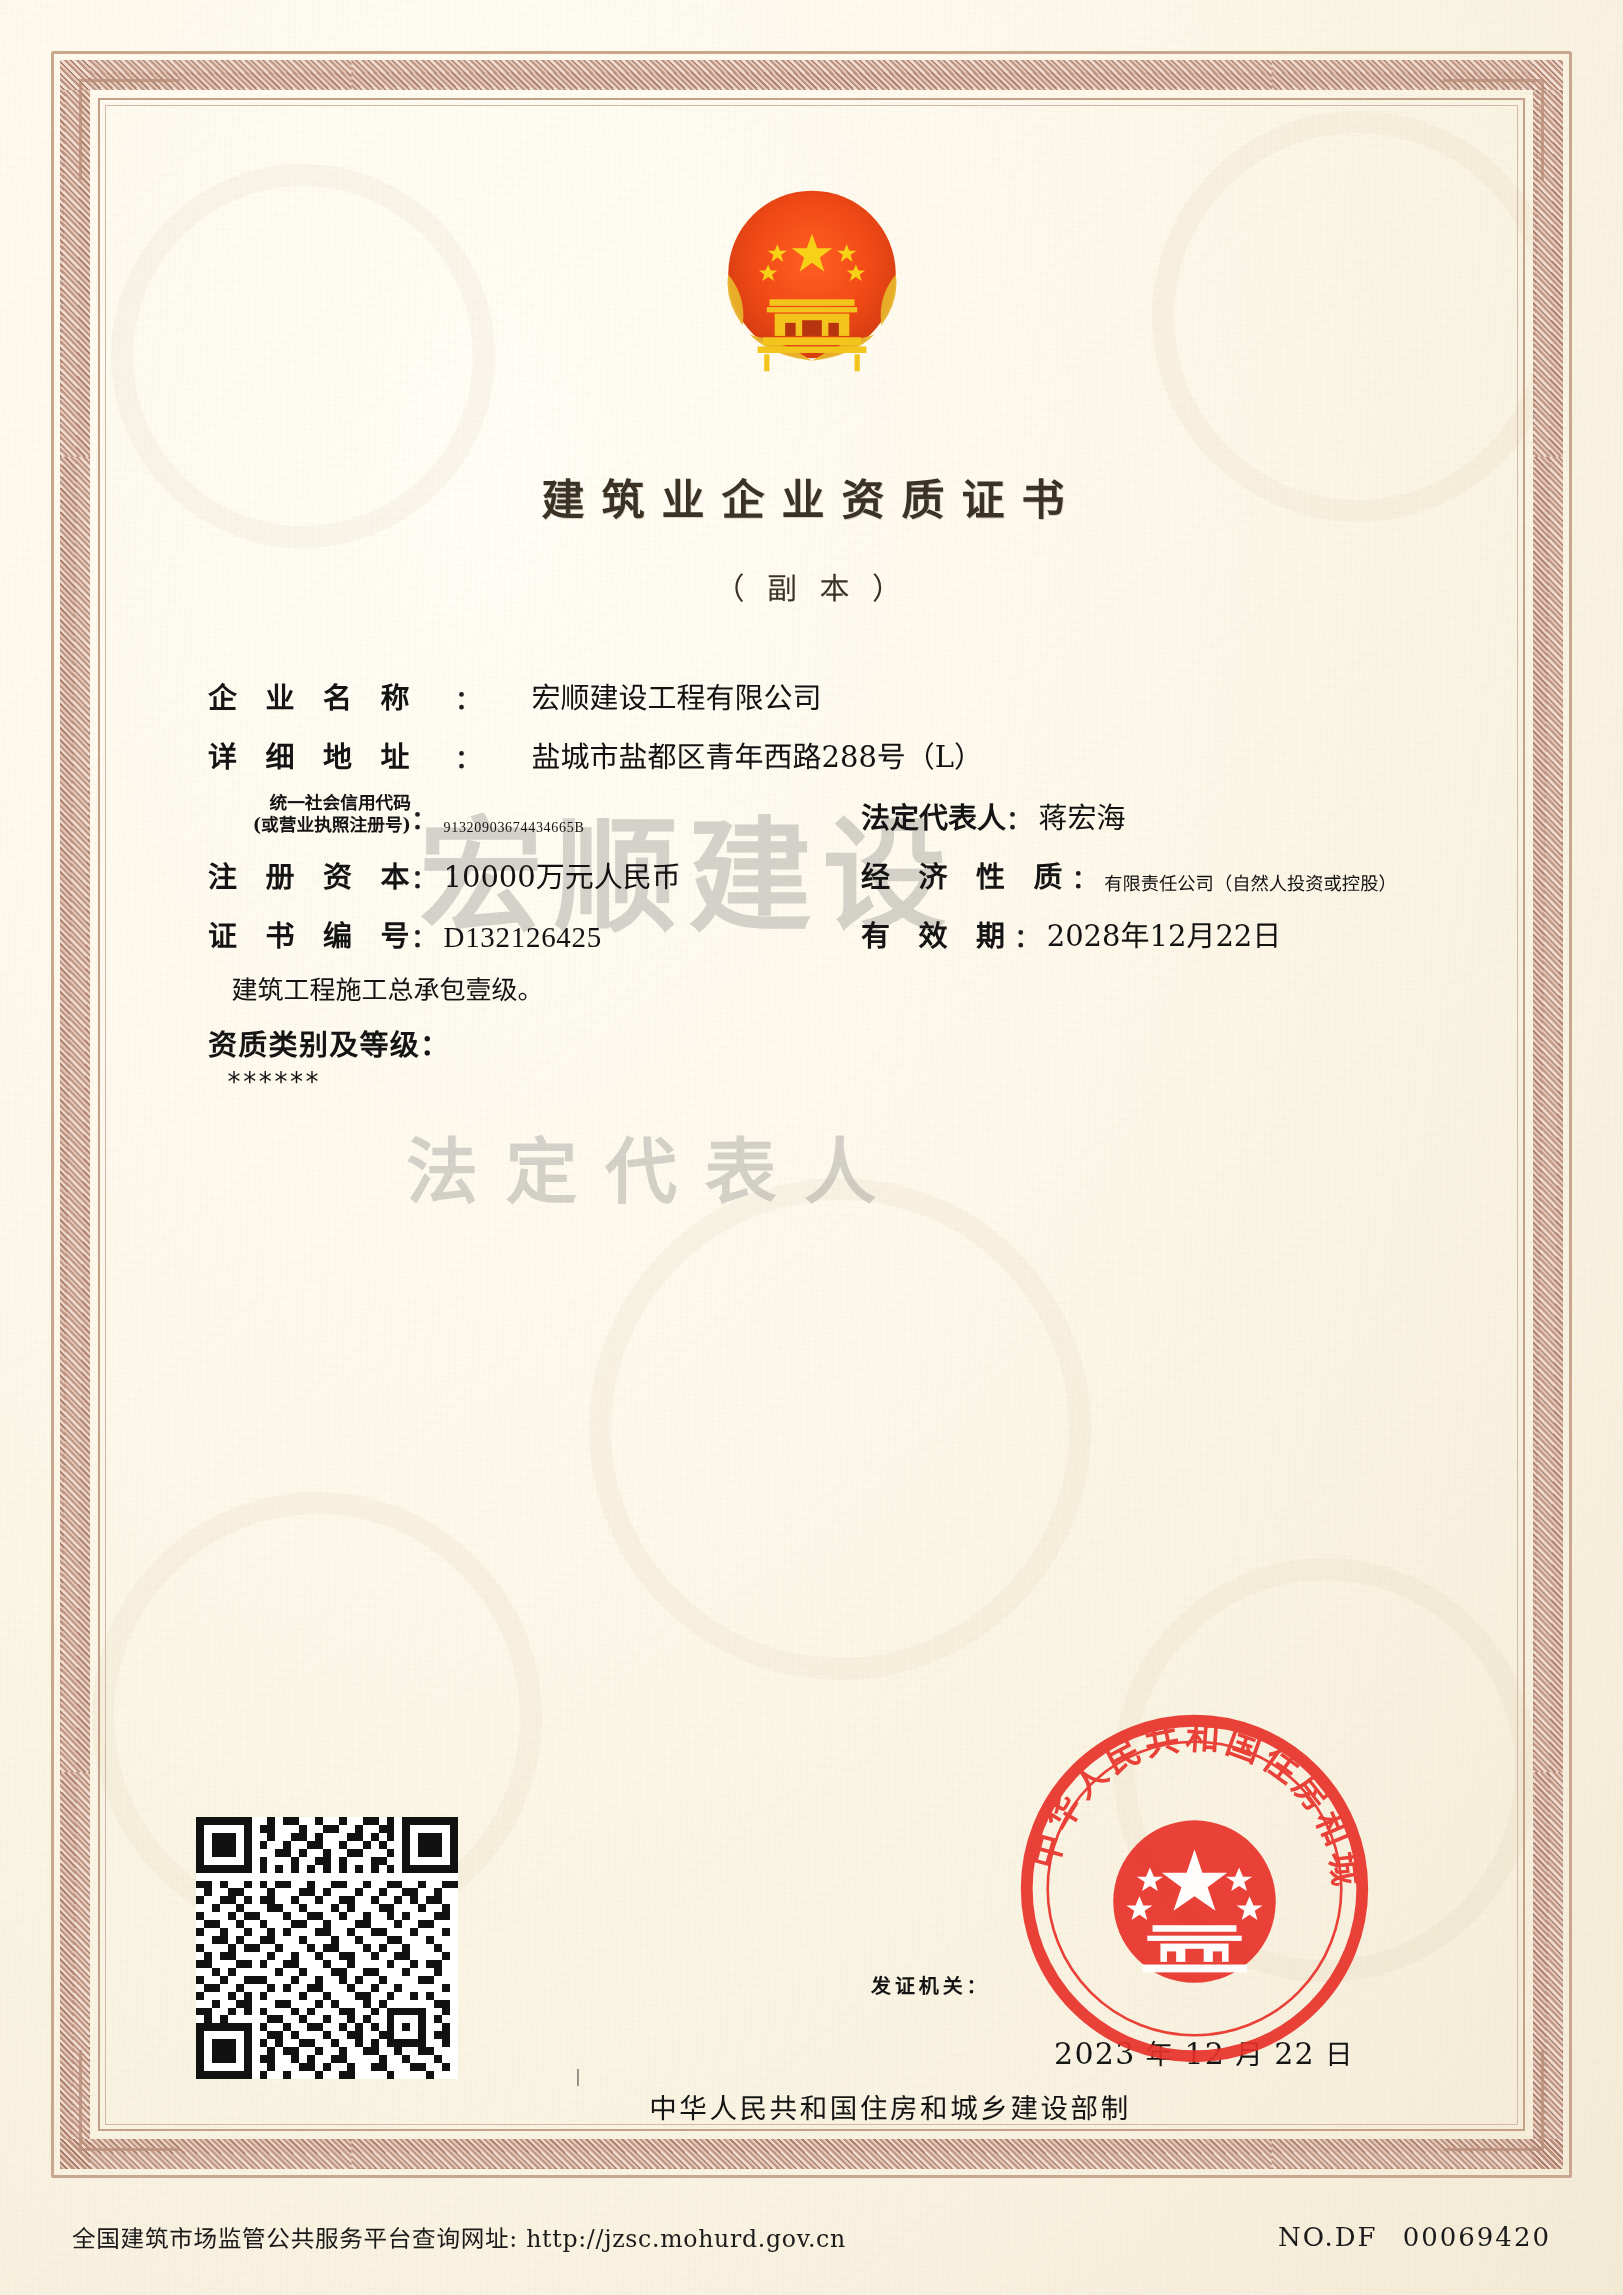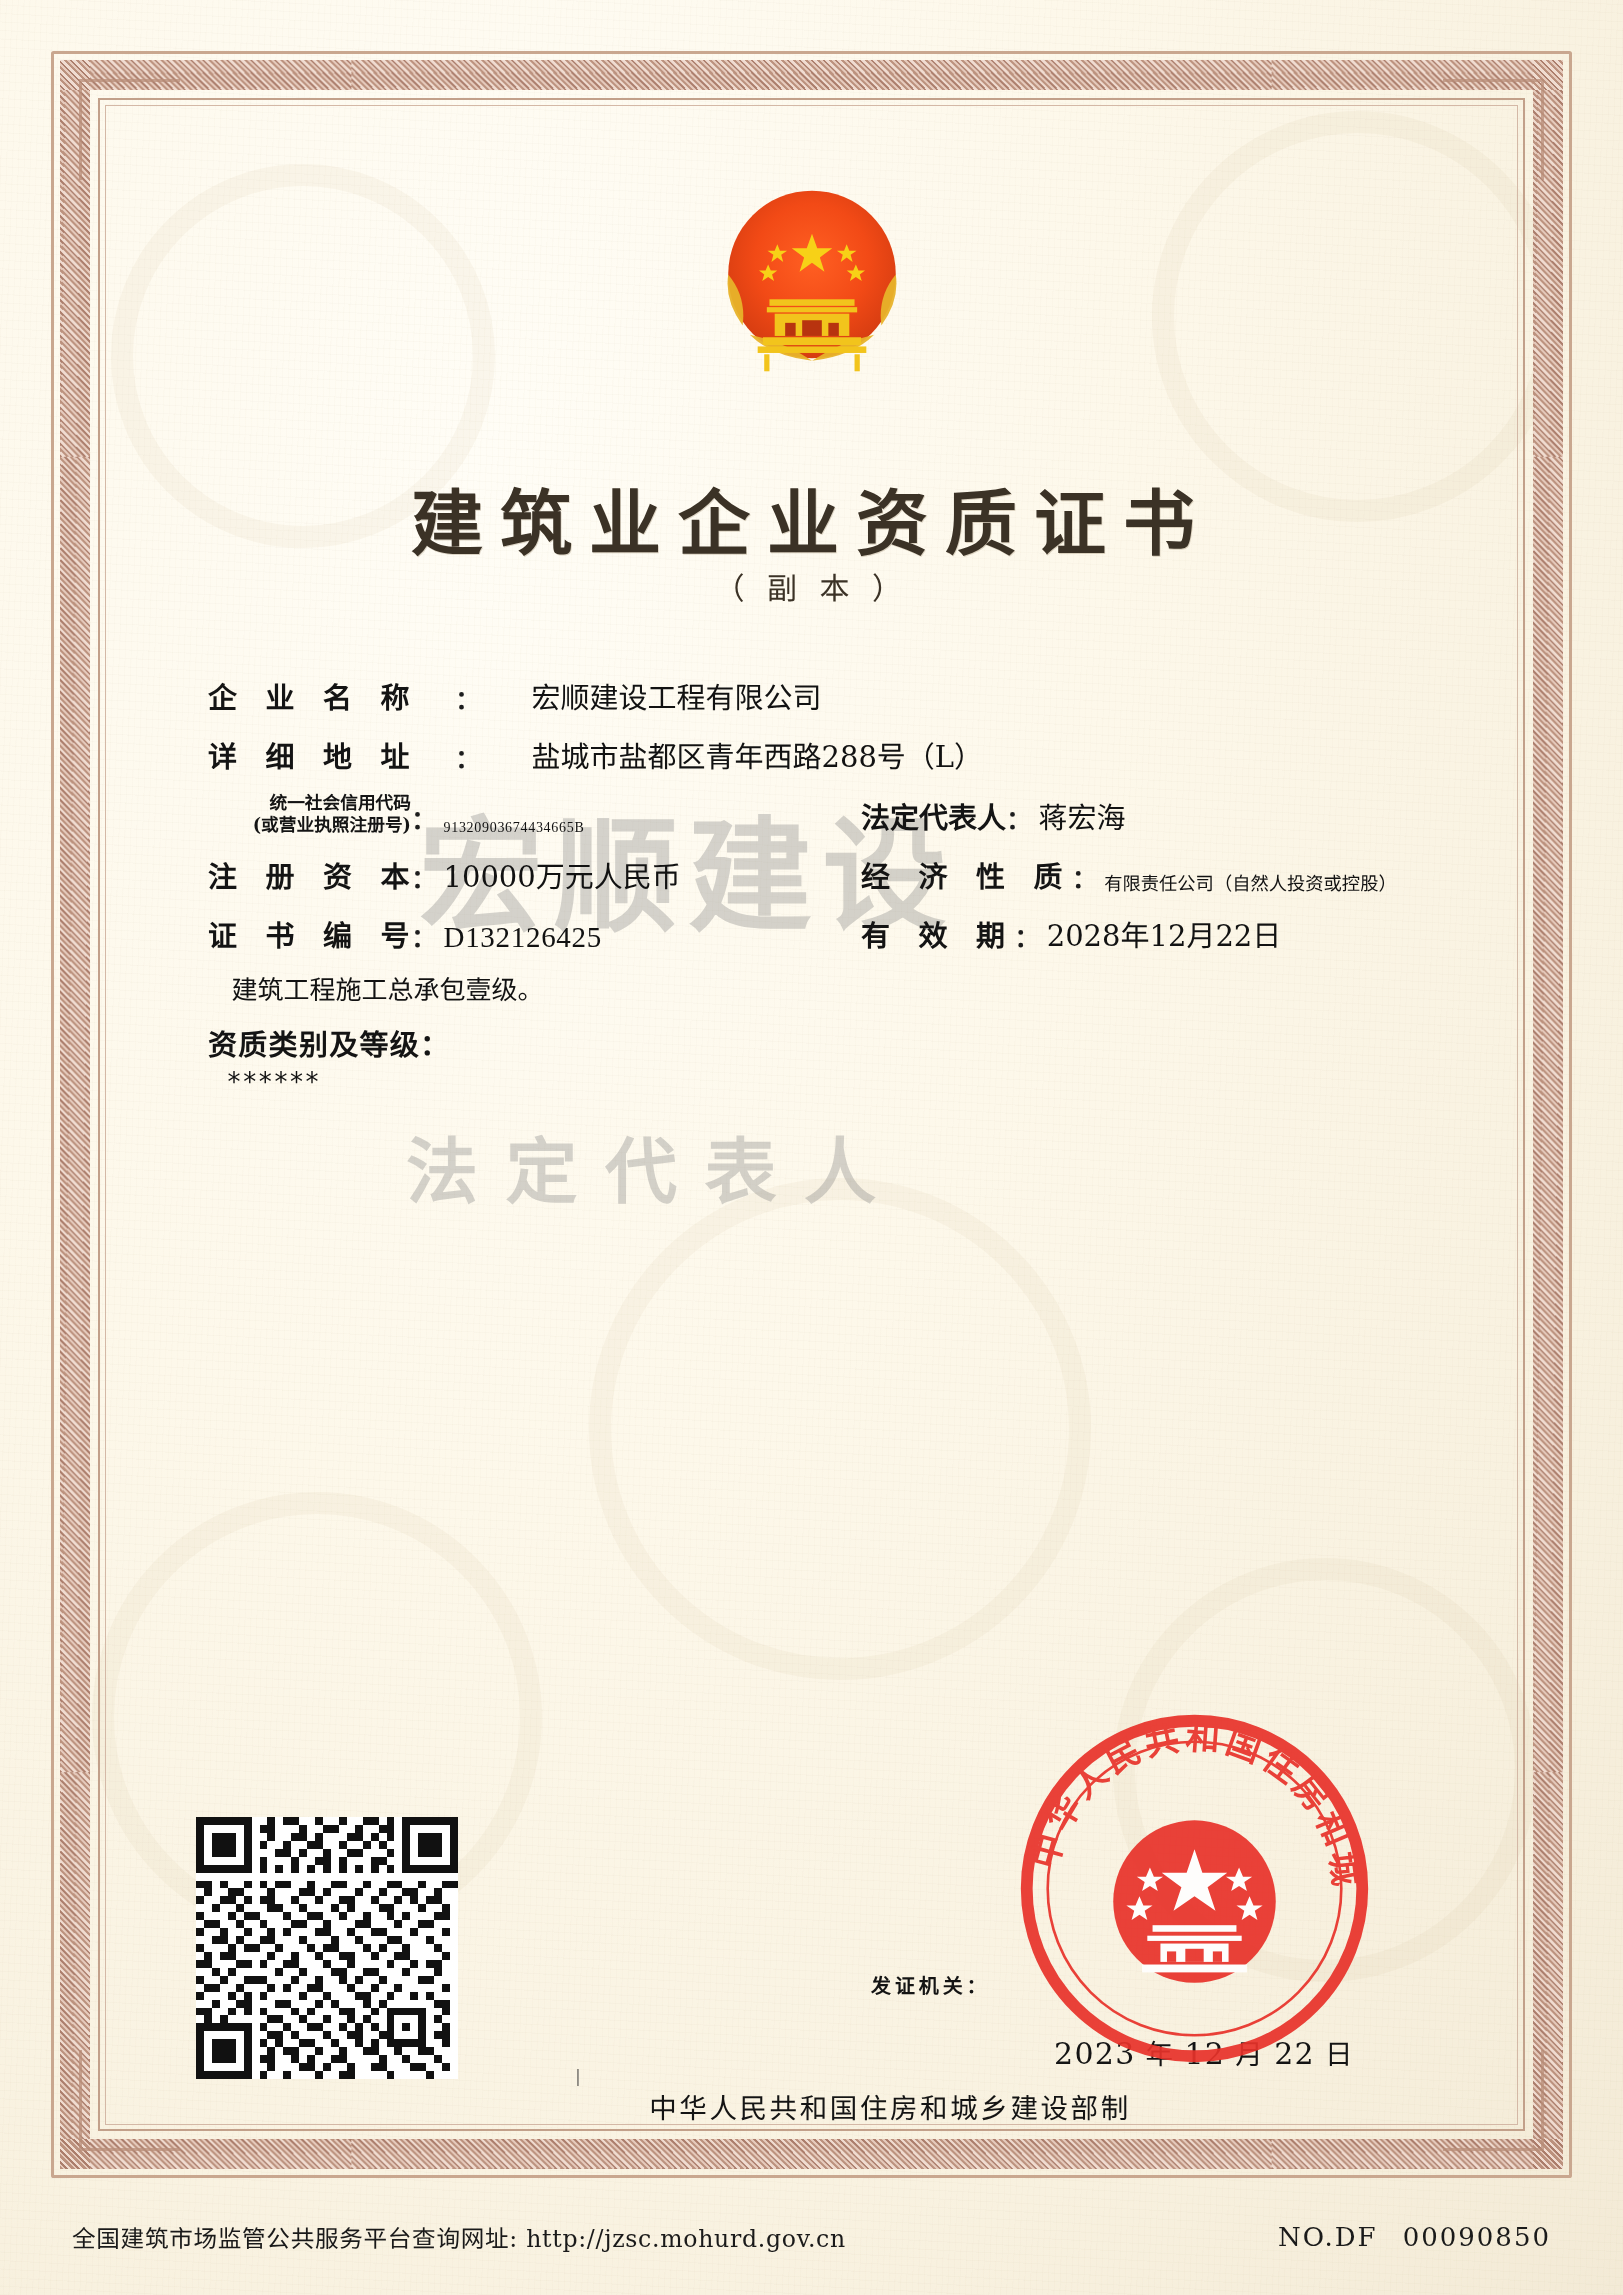--- a/index.html
+++ b/index.html
@@ -98,21 +98,21 @@
     height: 216px;
   }
 
   
   #main-title {
     position: absolute;
     left: 0; right: 0;
     top: 465px;
     text-align: center;
     font-family: "DejaVu Serif", serif;
-    font-size: 72px;
+    font-size: 43px;
     font-weight: bold;
     letter-spacing: 17px;
     color: #3b3226;
     text-shadow: 0.7px 0.7px 0 rgba(120,95,60,.25);
   }
   #sub-title {
     position: absolute;
     left: 0; right: 0;
     top: 564px;
     text-align: center;
@@ -538,18 +538,18 @@
         <rect x="14" y="38" width="7" height="8"></rect>
       </g>
     </g>
   </svg>
 
   <div id="maker-line">中华人民共和国住房和城乡建设部制</div>
 
   <div id="footer">
     <div id="footer-query">全国建筑市场监管公共服务平台查询网址: http://jzsc.mohurd.gov.cn</div>
     <div id="footer-no">
-      <span class="no-prefix">NO.DF</span><span>00090850</span>
+      <span class="no-prefix">NO.DF</span><span>00069420</span>
     </div>
   </div>
 
 </div>
 
 
 </body></html>

